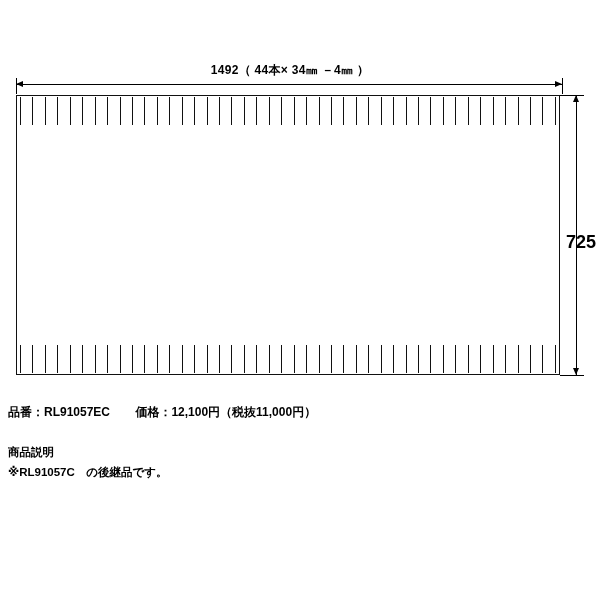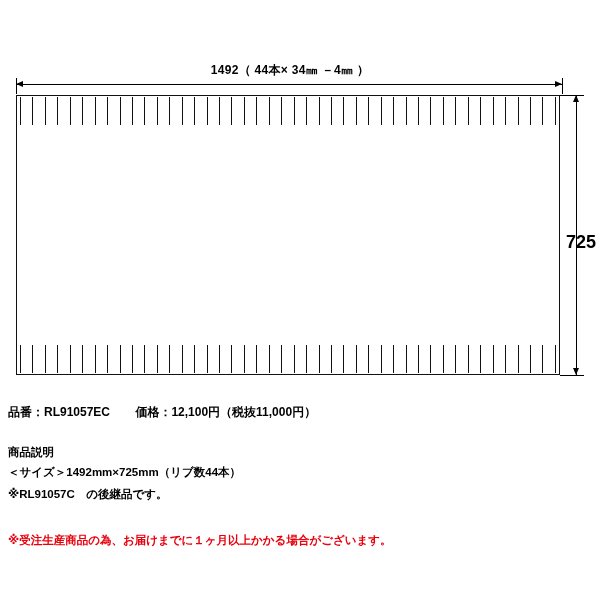--- a/index.html
+++ b/index.html
@@ -293,19 +293,17 @@
     <div class="dim-right-label">725</div>
   </div>
 
   <div class="info">
     <div class="line-sku">
       <span>品番：RL91057EC</span>
       <span class="price">価格：12,100円（税抜11,000円）</span>
     </div>
 
     <div class="desc-title">商品説明</div>
-    <div class="desc-line">＜サイズ＞1492mm×725mm（リブ数44本）</div>
     <div class="desc-line">※RL91057C　の後継品です。</div>
   </div>
 
-  <div class="note">※受注生産商品の為、お届けまでに１ヶ月以上かかる場合がございます。</div>
 
 </div>
 
 </body></html>

